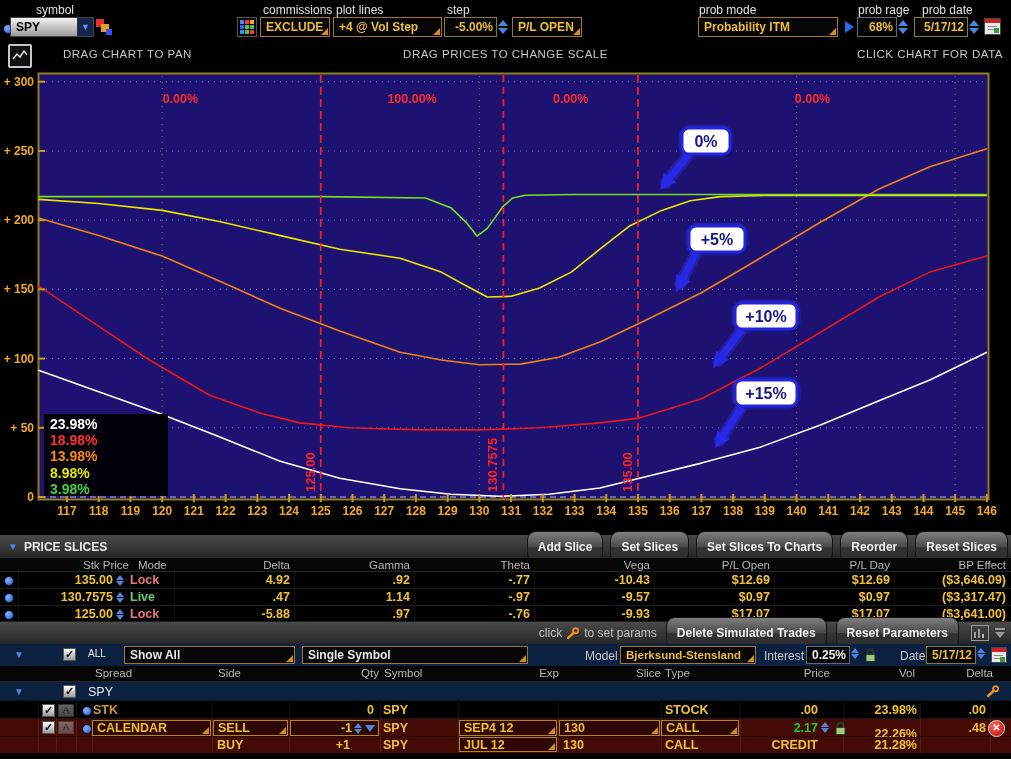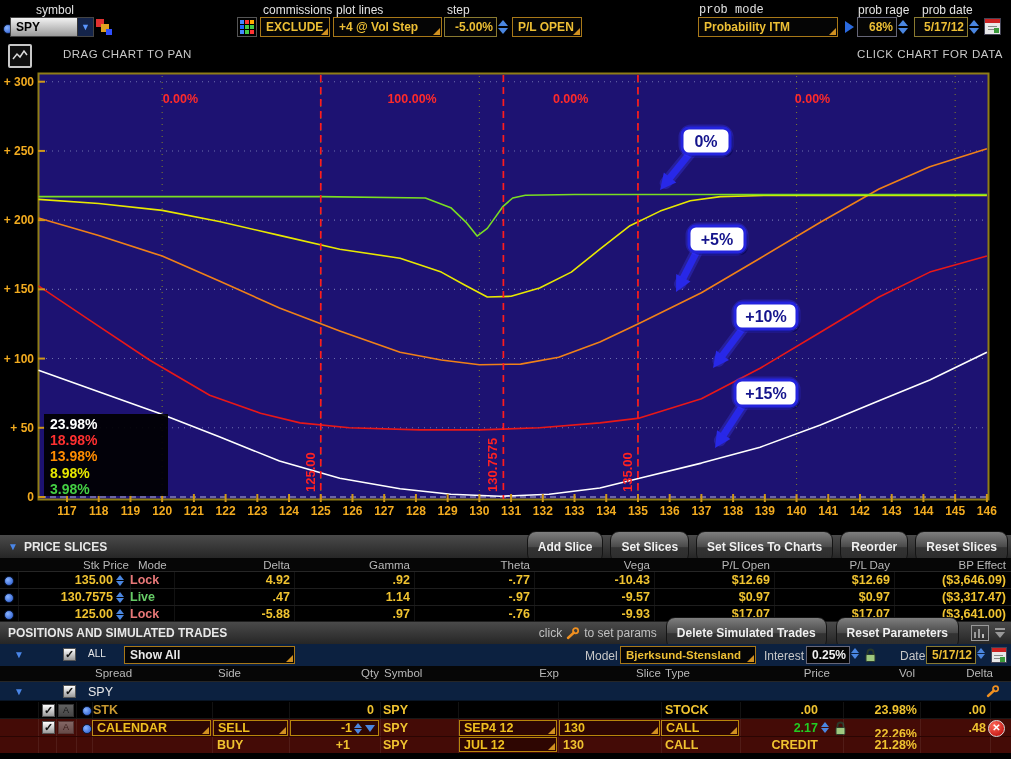--- a/index.html
+++ b/index.html
@@ -238,21 +238,21 @@
 
     <span class="lbl" style="left:447px;">step</span>
     <div class="fld" style="left:444px;width:53px;">-5.00%</div>
     <span class="spin" style="left:497px;">
         <i class="up"></i>
         <i class="dn"></i>
       </span>
 
     <div class="dd" style="left:512px;width:70px;">P/L OPEN</div>
 
-    <span class="lbl" style="left:699px;font-family:Liberation Mono, monospace;">prob mode</span>
+    <span class="lbl" style="left:699px;">prob mode</span>
     <div class="dd" style="left:698px;width:140px;">Probability ITM</div>
     <span class="abs" style="left:845px;top:21px;width:0;height:0;border-top:6px solid transparent;border-bottom:6px solid transparent;border-left:9px solid #2a6ae0;"></span>
 
     <span class="lbl" style="left:858px;">prob rage</span>
     <div class="fld white" style="left:857px;width:40px;color:#edbf35;">68%</div>
     <span class="spin" style="left:897px;">
         <i class="up"></i>
         <i class="dn"></i>
       </span>
 
@@ -270,20 +270,21 @@
     </span>
   </div>
 
   <div class="abs" style="left:0;top:42px;width:1011px;height:26px;background:#000;z-index:2;color:#c8c8c8;font-size:11.5px;letter-spacing:.5px;">
     <span class="abs" style="left:8px;top:2px;width:20px;height:20px;border:2px solid #c8c8c8;border-radius:2px;background:#101010;">
       <svg width="16" height="16" style="margin:2px 0 0 2px;">
           <polyline points="1,11 5,6 8,9 12,3 15,7" fill="none" stroke="#ddd" stroke-width="1.5"></polyline>
         </svg>
     </span>
     <span class="abs" style="left:63px;top:6px;">DRAG CHART TO PAN</span>
+    <span class="abs" style="left:0;right:0;top:6px;text-align:center;">DRAG PRICES TO CHANGE SCALE</span>
     <span class="abs" style="right:8px;top:6px;">CLICK CHART FOR DATA</span>
   </div>
 
   <div class="hdrbar" style="top:535px;height:23px;z-index:2;">
     <span class="tri">▼</span>
     <span>PRICE SLICES</span>
     <span style="flex:1"></span>
     <button class="btn" style="margin-right:7px;">Add Slice</button>
     <button class="btn" style="margin-right:7px;">Set Slices</button>
     <button class="btn" style="margin-right:7px;">Set Slices To Charts</button>
@@ -372,21 +373,20 @@
       <i class="vline" style="left: 174px;"></i>
       <i class="vline" style="left: 294px;"></i>
       <i class="vline" style="left: 414px;"></i>
       <i class="vline" style="left: 534px;"></i>
       <i class="vline" style="left: 654px;"></i>
       <i class="vline" style="left: 774px;"></i>
       <i class="vline" style="left: 894px;"></i>
     </div>
 
   <div class="hdrbar" style="top:622px;height:22px;z-index:2;">
-    <span style="margin-left:8px;">POSITIONS AND SIMULATED TRADES</span>
     <span style="flex:1"></span>
     <span style="font-weight:normal;color:#c0c0c0;">click</span>
     <svg width="14" height="13" style="margin:0 4px;">
       <line x1="2" y1="11" x2="8" y2="5.5" stroke="#f09020" stroke-width="2.4" stroke-linecap="round"></line>
       <circle cx="9.6" cy="3.8" r="2.6" fill="none" stroke="#f09020" stroke-width="1.7"></circle>
     </svg>
     <span style="font-weight:normal;color:#c0c0c0;margin-right:9px;">to set params</span>
     <button class="btn" style="margin-right:9px;">Delete Simulated Trades</button>
     <button class="btn" style="margin-right:12px;">Reset Parameters</button>
     <span style="position:relative;width:16px;height:14px;border:1px solid #999;margin-right:6px;display:inline-block;">
@@ -398,20 +398,21 @@
       <i style="display:block;width:10px;height:2px;background:#999;margin-bottom:2px;"></i>
       <i style="display:block;width:0;height:0;border-left:5px solid transparent;border-right:5px solid transparent;border-top:6px solid #999;"></i>
     </span>
   </div>
 
   <div class="row" style="top:644px;height:22px;background:#0c2140;z-index:2;">
     <span class="tri abs" style="left:6px;top:5px;">▼</span>
     <span class="cb" style="left:63px;top:4px;"></span>
     <span class="abs" style="left:88px;top:4px;color:#e8e8e8;font-size:10px;">ALL</span>
     <div class="dd white" style="left:124px;top:2px;width:171px;height:18px;line-height:17px;">Show All</div>
+    <div class="dd white" style="left:302px;top:2px;width:226px;height:18px;line-height:17px;">Single Symbol</div>
     <span class="abs" style="left:585px;top:5px;color:#c8c8c8;font-size:12px;">Model</span>
     <div class="dd" style="left:620px;top:2px;width:136px;height:18px;line-height:17px;font-size:11.5px;">Bjerksund-Stensland</div>
     <span class="abs" style="left:764px;top:5px;color:#c8c8c8;font-size:12px;">Interest</span>
     <div class="fld white" style="left:806px;top:2px;width:44px;height:18px;line-height:16px;">0.25%</div>
     <span class="spin2 abs" style="left:851px;top:4px;">
         <i class="up"></i>
         <i class="dn"></i>
       </span>
     <svg class="abs" style="left:864px;top:3px;" width="13" height="16">
       <path d="M3.5 8 V5.5 a3 3 0 0 1 6 0 V8" fill="none" stroke="#2a3a2a" stroke-width="1.8"></path>

